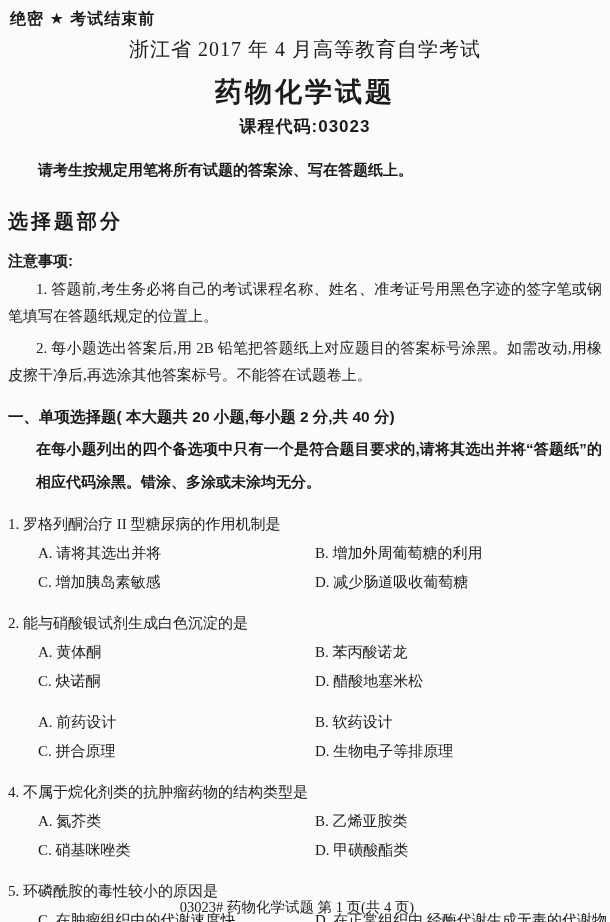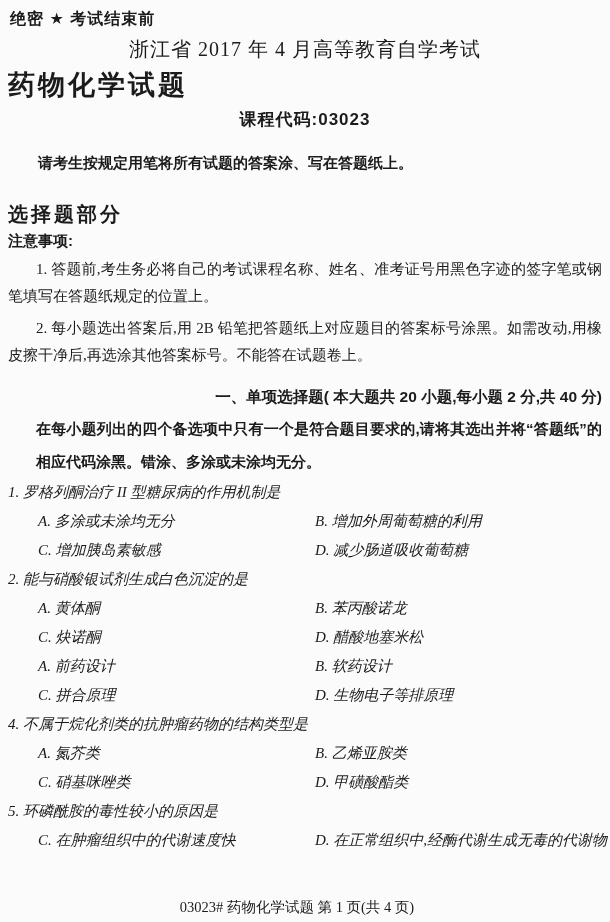--- a/index.html
+++ b/index.html
@@ -30,24 +30,25 @@
   }
   .org-line {
     text-align: center;
     font-size: 20px;
     line-height: 26px;
     margin-top: 4px;
     letter-spacing: 1px;
   }
   .main-title {
     font-family: "Liberation Sans", "DejaVu Sans", sans-serif;
+    text-align: center;
     font-size: 27px;
     font-weight: bold;
     line-height: 34px;
-    margin: 6px 0 0 0;
+    margin: 13px 0 0 0;
     letter-spacing: 3px;
   }
   .course-code {
     font-family: "Liberation Sans", "DejaVu Sans", sans-serif;
     text-align: center;
     font-size: 17px;
     font-weight: bold;
     line-height: 24px;
     margin-top: 6px;
     letter-spacing: 1px;
@@ -67,47 +68,46 @@
     font-weight: bold;
     line-height: 26px;
     margin-top: 28px;
     letter-spacing: 3px;
   }
   .notes-title {
     font-family: "Liberation Sans", "DejaVu Sans", sans-serif;
     font-weight: bold;
     font-size: 15px;
     line-height: 20px;
-    margin-top: 4px;
+    margin-top: 17px;
   }
   .note {
     font-size: 15px;
     line-height: 27px;
     text-indent: 28px;
     margin: 5px 0 0 0;
     text-align: justify;
   }
   .part-heading {
     font-family: "Liberation Sans", "DejaVu Sans", sans-serif;
     font-weight: bold;
     font-size: 15.5px;
     line-height: 21px;
     margin-top: 17px;
-    text-align: right;
   }
   .part-desc {
     font-family: "Liberation Sans", "DejaVu Sans", sans-serif;
     font-weight: bold;
     font-size: 15px;
     line-height: 33px;
     margin-top: 5px;
     padding-left: 28px;
     text-align: justify;
   }
-  .question { margin-top: 0; font-style: italic; }
+  .question { margin-top: 12px; }
   .stem {
     font-size: 15px;
     line-height: 29px;
     white-space: nowrap;
   }
   .opt-row {
     display: flex;
     padding-left: 30px;
     font-size: 15px;
     line-height: 29px;
@@ -144,21 +144,21 @@
   <div class="notes-title">注意事项:</div>
   <p class="note">1. 答题前,考生务必将自己的考试课程名称、姓名、准考证号用黑色字迹的签字笔或钢笔填写在答题纸规定的位置上。</p>
   <p class="note">2. 每小题选出答案后,用 2B 铅笔把答题纸上对应题目的答案标号涂黑。如需改动,用橡皮擦干净后,再选涂其他答案标号。不能答在试题卷上。</p>
 
   <div class="part-heading">一、单项选择题( 本大题共 20 小题,每小题 2 分,共 40 分)</div>
   <div class="part-desc">在每小题列出的四个备选项中只有一个是符合题目要求的,请将其选出并将“答题纸”的相应代码涂黑。错涂、多涂或未涂均无分。</div>
 
   <div class="question">
     <div class="stem">1. 罗格列酮治疗 II 型糖尿病的作用机制是</div>
     <div class="opt-row">
-      <span class="opt left">A. 多涂或未涂均无分</span>
+      <span class="opt left">A. 请将其选出并将</span>
       <span class="opt">B. 增加外周葡萄糖的利用</span>
     </div>
     <div class="opt-row">
       <span class="opt left">C. 增加胰岛素敏感</span>
       <span class="opt">D. 减少肠道吸收葡萄糖</span>
     </div>
   </div>
 
   <div class="question">
     <div class="stem">2. 能与硝酸银试剂生成白色沉淀的是</div>

